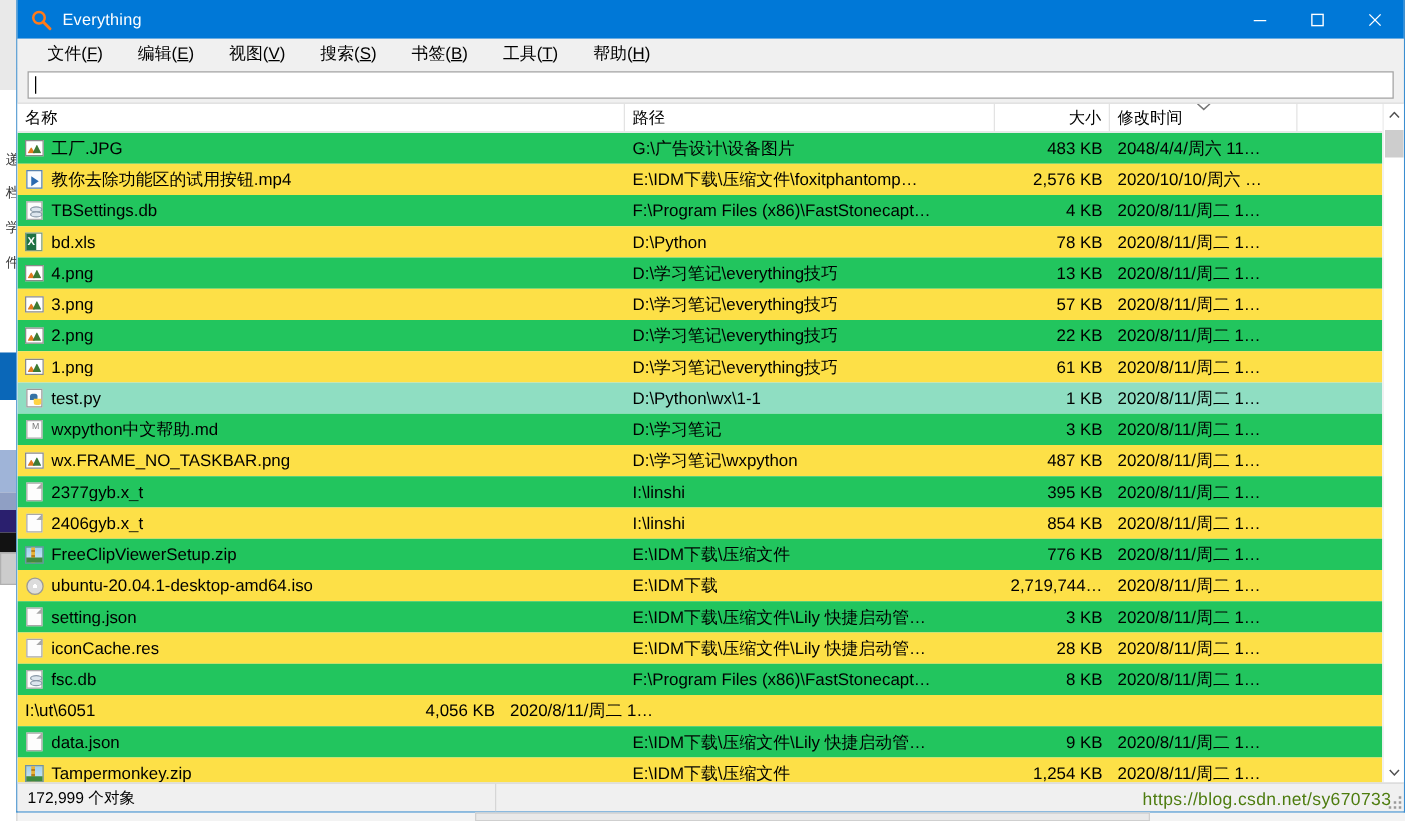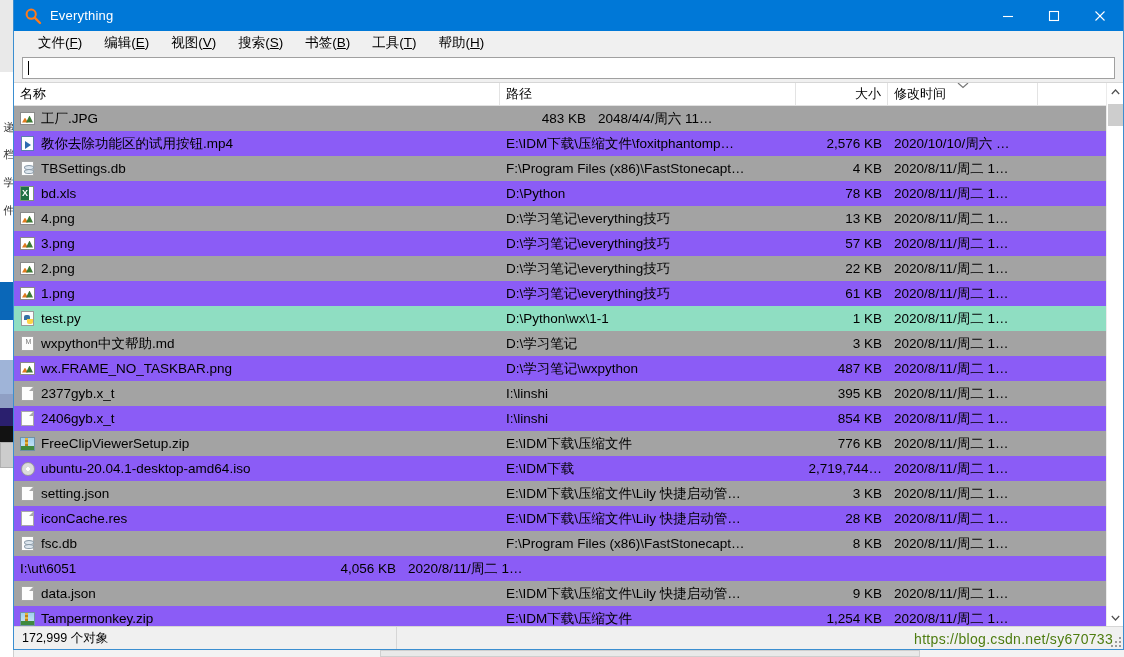--- a/index.html
+++ b/index.html
@@ -35,21 +35,21 @@
   .title-text { font-size: 13px; color: #fff; letter-spacing: .2px; }
   .title-spacer { flex: 1 1 auto; }
   .winbtn {
     width: 46px; height: 31px; display: flex; align-items: center; justify-content: center;
     color: #fff;
   }
 
   
   .menubar {
     height: 24px; background: #f0f0f0; display: flex; align-items: center;
-    padding-left: 14px; gap: 2px; flex: none;
+    padding-left: 14px; gap: 8px; flex: none;
   }
   .menu-item {
     font-size: 13.5px; color: #000; padding: 2px 10px 3px 10px; white-space: nowrap;
   }
   .menu-item u { text-decoration: underline; }
 
   
   .searchrow { flex: none; padding: 2px 8px 3px 8px; background: #f0f0f0; }
   .searchbox {
     height: 22px; background: #ffffff; border: 1px solid #a0a0a0;
@@ -79,22 +79,22 @@
   }
   .hdr .cell.num { justify-content: flex-end; }
   .sortmark {
     position: absolute; left: 50%; top: -1px; transform: translateX(-50%);
     font-size: 9px; color: #5a5a5a; line-height: 9px;
   }
 
   
   .rows { flex: 1 1 auto; overflow: hidden; }
   .row { display: flex; height: 25px; align-items: center; }
-  .row.odd { background: #a3a3a3; align-items: flex-end; }
-  .row.even { background: #8b5cf6; }
+  .row.odd { background: #22c55e; align-items: flex-end; }
+  .row.even { background: #fde047; }
   .row.sel { background: #8fdec2; }
   .row .cell {
     font-size: 13.5px; color: #000; padding: 0 6px; white-space: nowrap;
     overflow: hidden; display: flex; align-items: center; height: 25px;
   }
   .row .cell.num { justify-content: flex-end; }
   .fname { display: flex; align-items: center; gap: 5px; min-width: 0; }
   .fname .lbl { overflow: hidden; text-overflow: clip; white-space: nowrap; }
 
   
@@ -326,20 +326,21 @@
 
           <div class="row odd">
             <div class="cell c-name">
                 <span class="fname">
                   <span class="ficon">
                     <span class="ico-img"></span>
                   </span>
                   <span class="lbl">工厂.JPG</span>
                 </span>
               </div>
+            <div class="cell c-path">G:\广告设计\设备图片</div>
             <div class="cell c-size num">483 KB</div>
             <div class="cell c-date">2048/4/4/周六 11…</div>
           </div>
 
           <div class="row even">
             <div class="cell c-name">
                 <span class="fname">
                   <span class="ficon">
                     <span class="ico-vid"></span>
                   </span>

